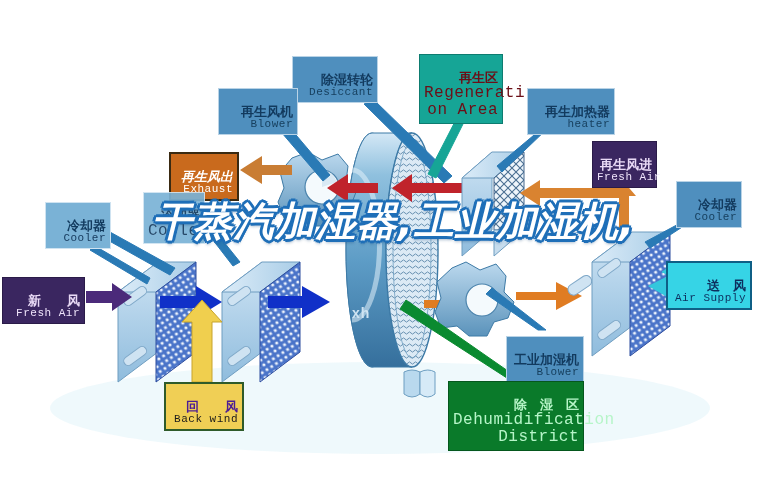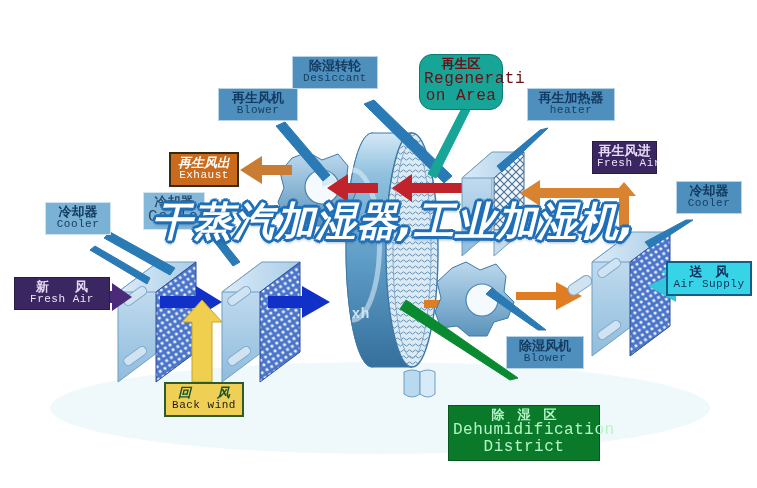--- a/index.html
+++ b/index.html
@@ -23,23 +23,23 @@
     position: absolute;
     left: 0; top: 0;
     width: 757px;
     height: 488px;
   }
 
   
   .label-box {
     position: absolute;
     box-sizing: border-box;
-    text-align: center;
+    text-align: right;
     line-height: 1.08;
-    padding: 2px 4px 3px 4px;
+    padding: 16px 4px 3px 4px;
     letter-spacing: 0px;
     white-space: nowrap;
   }
   .label-cn {
     display: block;
     font-family: "Liberation Serif", serif;
     font-weight: bold;
     font-size: 13px;
   }
   .label-en {
@@ -100,21 +100,21 @@
     background: #36d4e6;
     border: 2px solid #0f5f86;
   }
   .st-cyan .label-cn { color: #0d2f5e; }
   .st-cyan .label-en { color: #0d2f5e; }
 
   .st-yellow {
     background: #f0cf55;
     border: 2px solid #2f5b2a;
   }
-  .st-yellow .label-cn { color: #14532d; font-style: italic; }
+  .st-yellow .label-cn { color: #4c1d95; }
   .st-yellow .label-en { color: #1a1a1a; }
 
   
   #title-overlay {
     position: absolute;
     left: 0;
     top: 198px;
     width: 757px;
     text-align: center;
     pointer-events: none;
@@ -350,31 +350,31 @@
   <div class="label-box st-blue-light" style="left:45px; top:202px; width:66px;">
     <span class="label-cn">冷却器</span>
     <span class="label-en">Cooler</span>
   </div>
 
   <div class="label-box st-blue-light" style="left:143px; top:192px; width:62px; opacity:0.92;">
     <span class="label-cn">冷却器</span>
     <span class="label-en small">Cooler</span>
   </div>
 
-  <div class="label-box st-purple" style="left:14px; top:277px; width:96px;">
+  <div class="label-box st-purple" style="left:2px; top:277px; width:83px;">
     <span class="label-cn">新　　风</span>
     <span class="label-en">Fresh Air</span>
   </div>
 
   <div class="label-box st-yellow" style="left:164px; top:382px; width:80px;">
     <span class="label-cn">回　　风</span>
     <span class="label-en">Back wind</span>
   </div>
 
-  <div class="label-box st-teal" style="left:419px; top:54px; width:84px;border-radius:13px;">
+  <div class="label-box st-teal" style="left:419px; top:54px; width:84px;">
     <span class="label-cn">再生区</span>
     <span class="label-en small">Regenerati</span>
     <span class="label-en small">on Area</span>
   </div>
 
   <div class="label-box st-blue" style="left:527px; top:88px; width:88px;">
     <span class="label-cn">再生加热器</span>
     <span class="label-en">heater</span>
   </div>
 
@@ -382,25 +382,25 @@
     <span class="label-cn">再生风进</span>
     <span class="label-en">Fresh Air</span>
   </div>
 
   <div class="label-box st-blue" style="left:676px; top:181px; width:66px;">
     <span class="label-cn">冷却器</span>
     <span class="label-en">Cooler</span>
   </div>
 
   <div class="label-box st-blue" style="left:506px; top:336px; width:78px;">
-    <span class="label-cn">除湿风机</span>
+    <span class="label-cn">工业加湿机</span>
     <span class="label-en">Blower</span>
   </div>
 
-  <div class="label-box st-green" style="left:448px; top:381px; width:152px;margin-top:24px;">
+  <div class="label-box st-green" style="left:448px; top:381px; width:136px;">
     <span class="label-cn">除　湿　区</span>
     <span class="label-en small">Dehumidification</span>
     <span class="label-en small">District</span>
   </div>
 
   <div class="label-box st-cyan" style="left:666px; top:261px; width:86px;">
     <span class="label-cn">送　风</span>
     <span class="label-en">Air Supply</span>
   </div>
 

